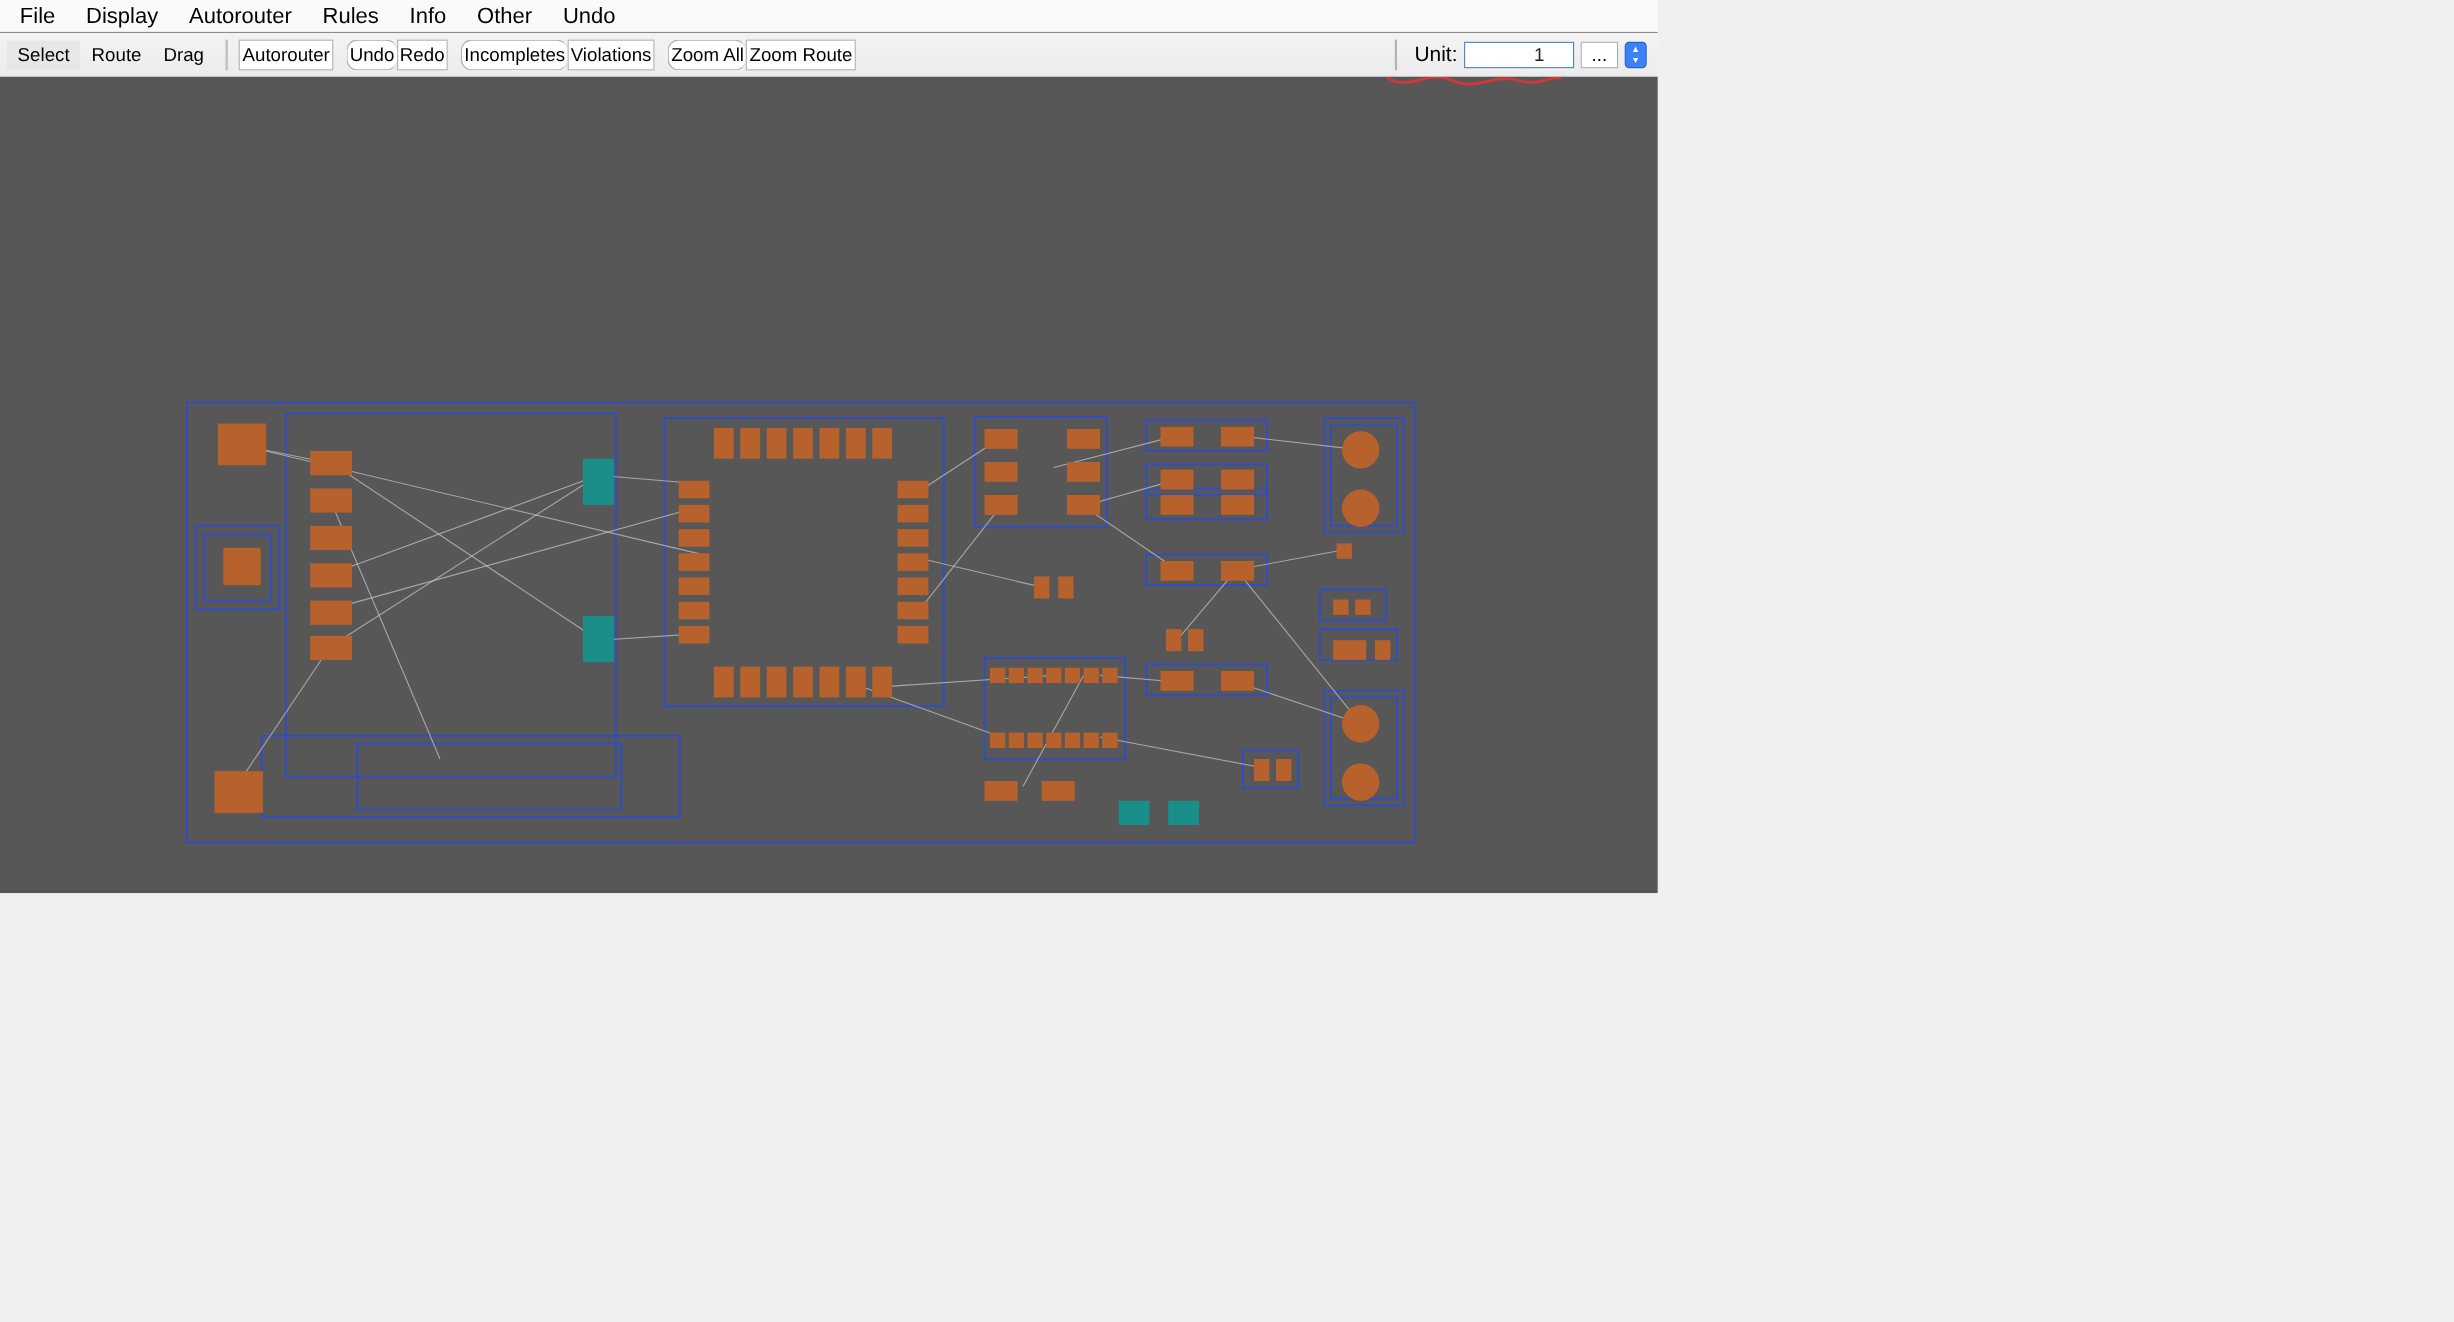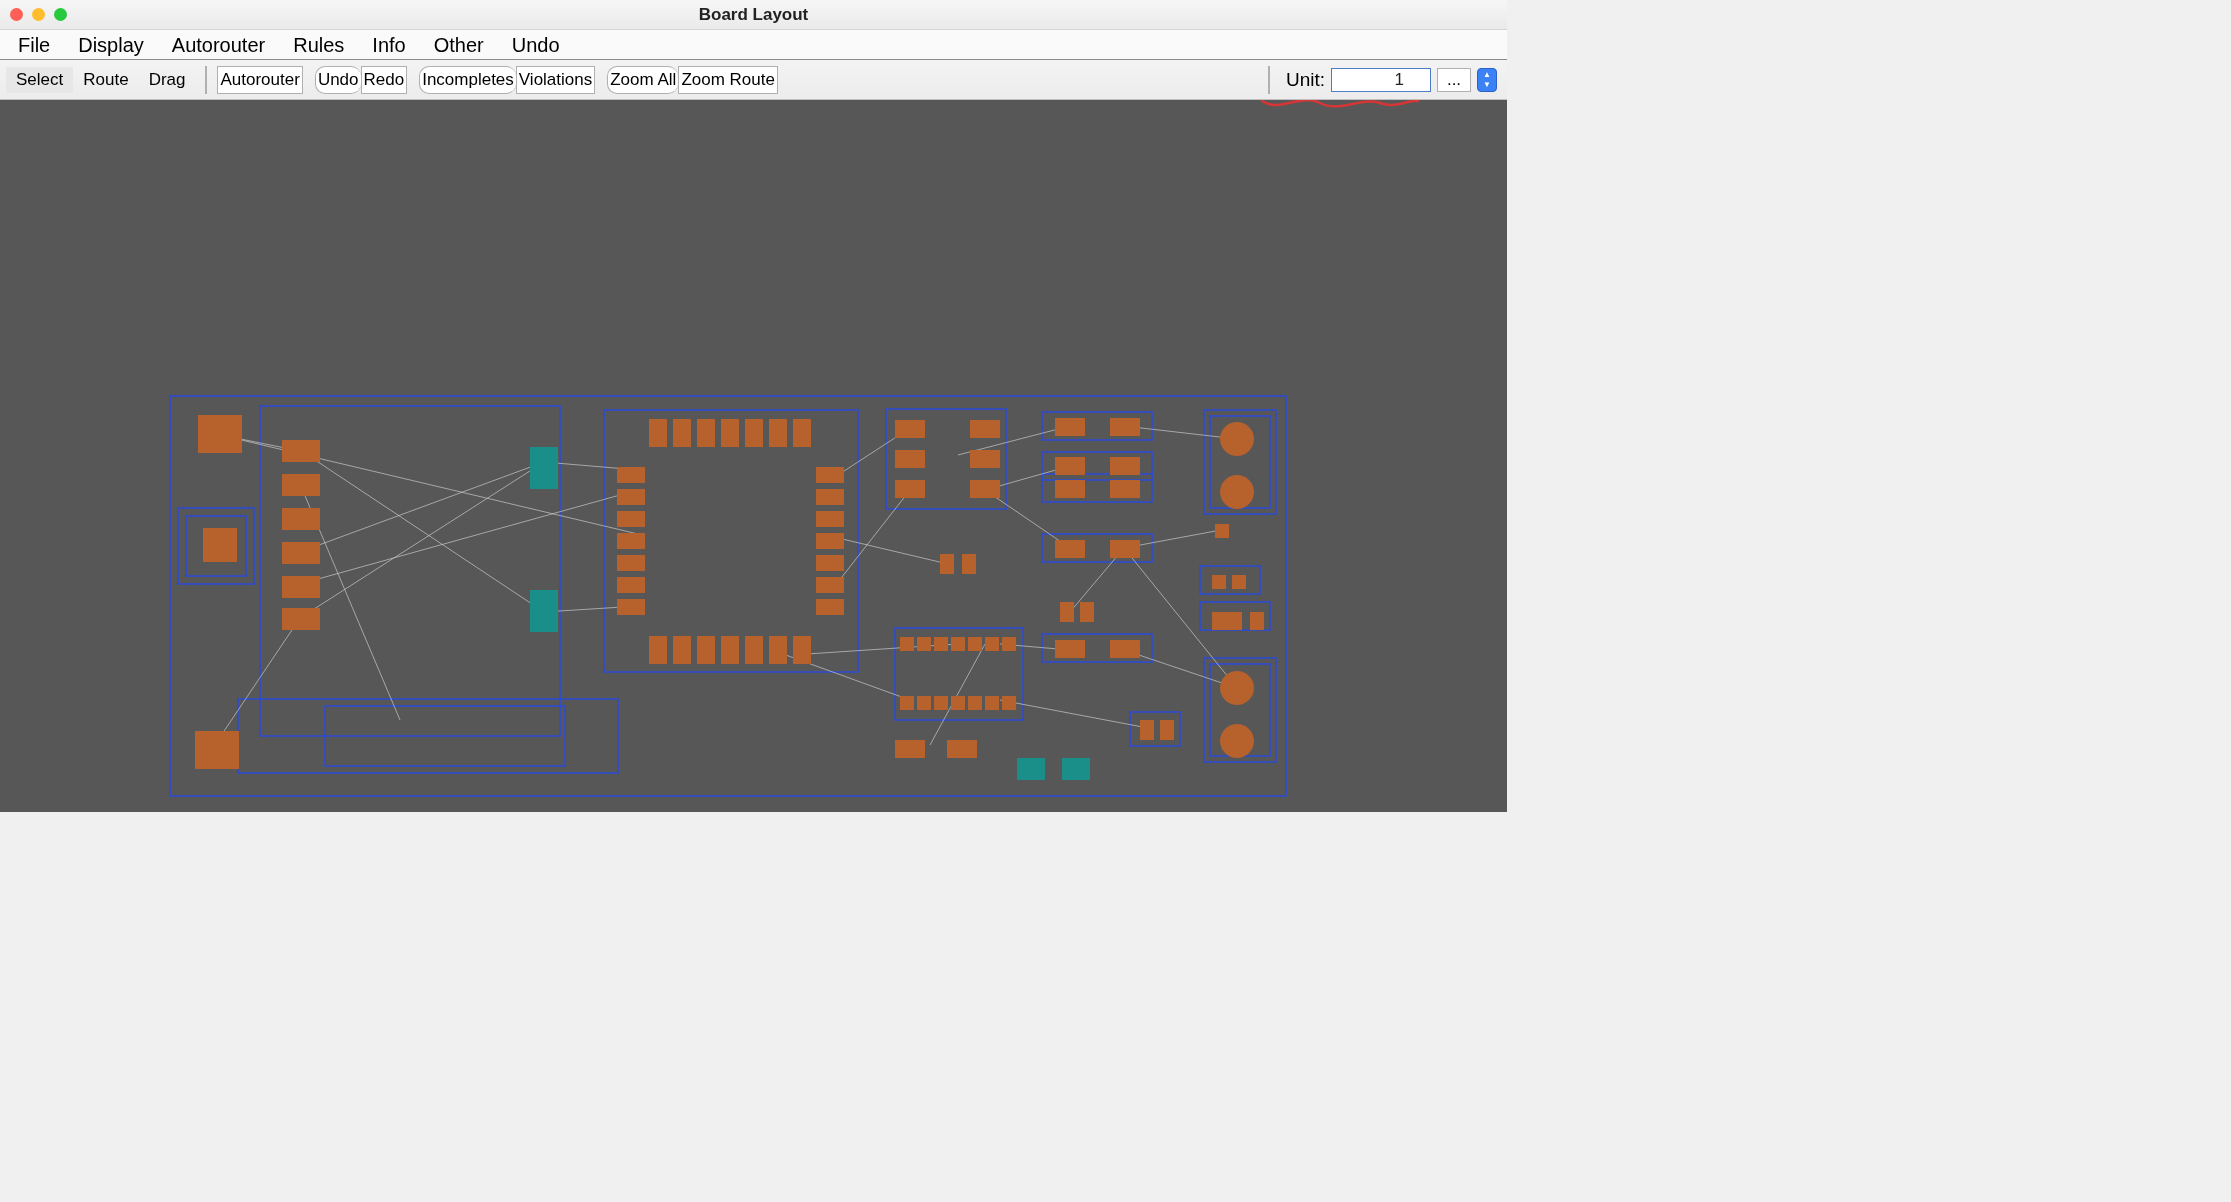--- a/index.html
+++ b/index.html
@@ -28,28 +28,20 @@
   .stepper div { height:10px; display:flex; align-items:center; justify-content:center; }
   .canvas-area { flex:1; background:#575757; position:relative; overflow:hidden; }
   .board-svg { position:absolute; left:0; top:0; }
   .annotation { position:absolute; pointer-events:none; }
   .squiggle { stroke:#d63636; stroke-width:2.5; fill:none; stroke-linecap:round; }
 </style>
 </head>
 <body>
 
 <div class="window">
-  <div class="titlebar">
-    <div class="traffic">
-      <span class="tl-close"></span>
-      <span class="tl-min"></span>
-      <span class="tl-max"></span>
-    </div>
-    <div class="titlebar-title">Board Layout</div>
-  </div>
 
   <div class="menubar">
     <span>File</span>
     <span>Display</span>
     <span>Autorouter</span>
     <span>Rules</span>
     <span>Info</span>
     <span>Other</span>
     <span>Undo</span>
   </div>

